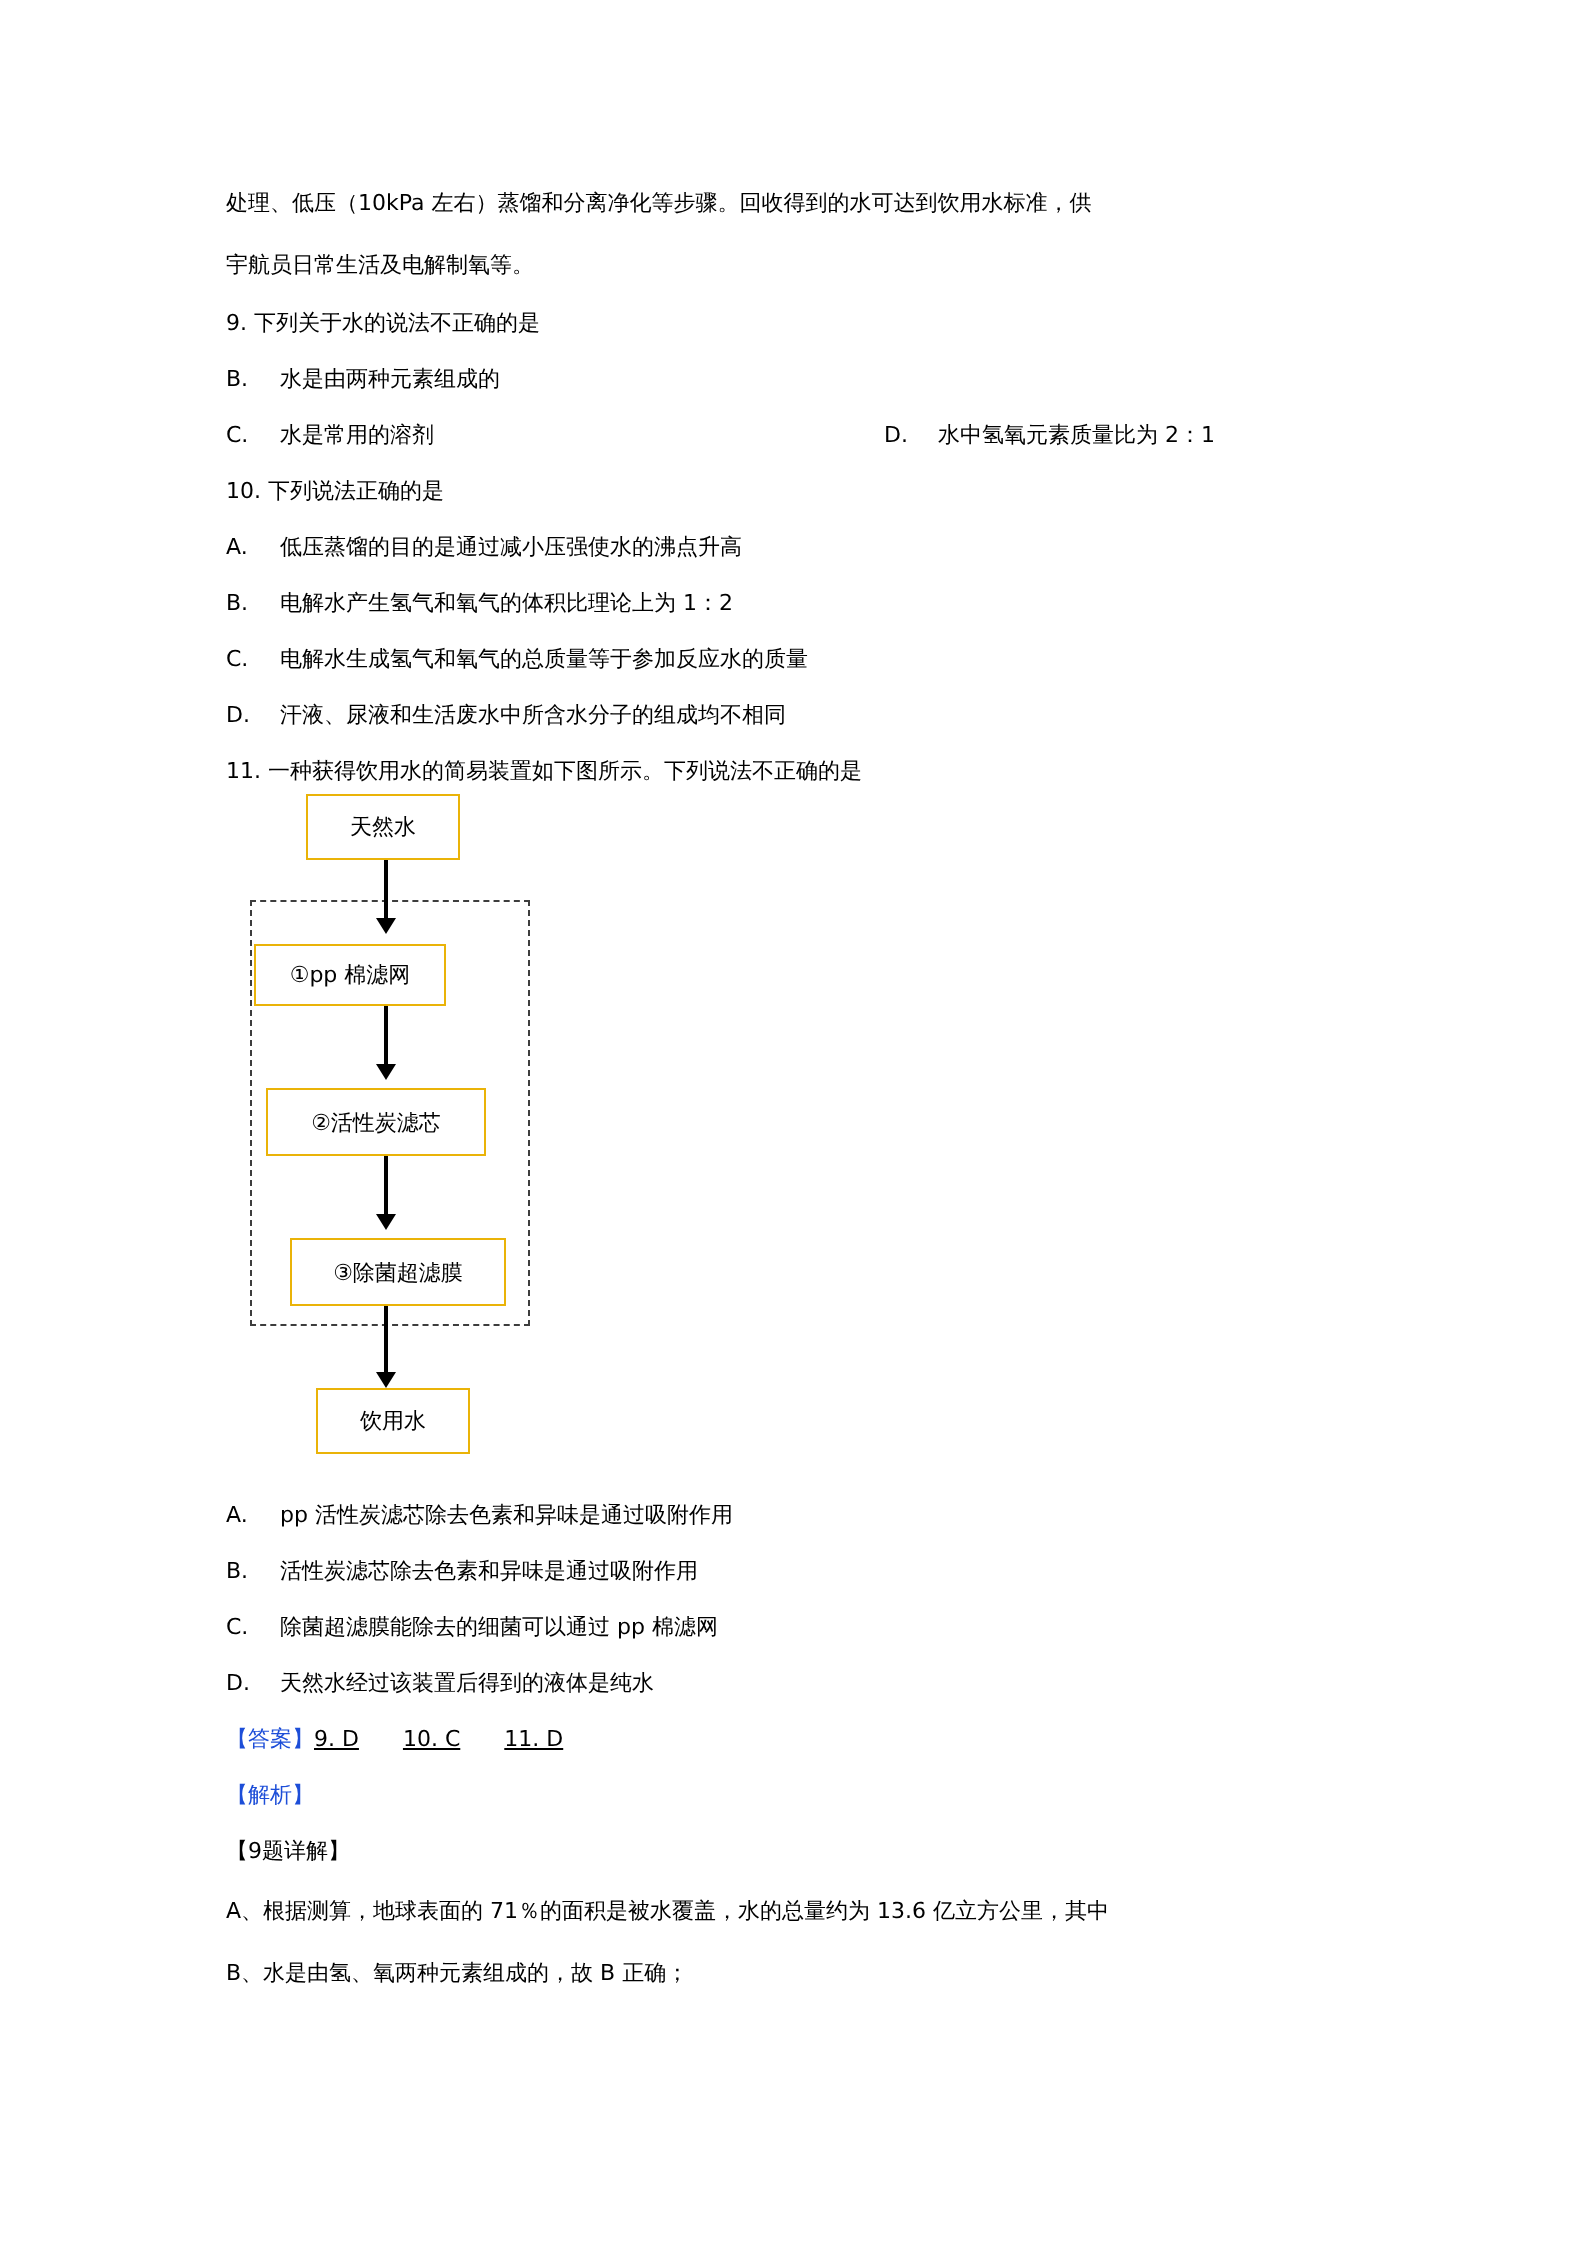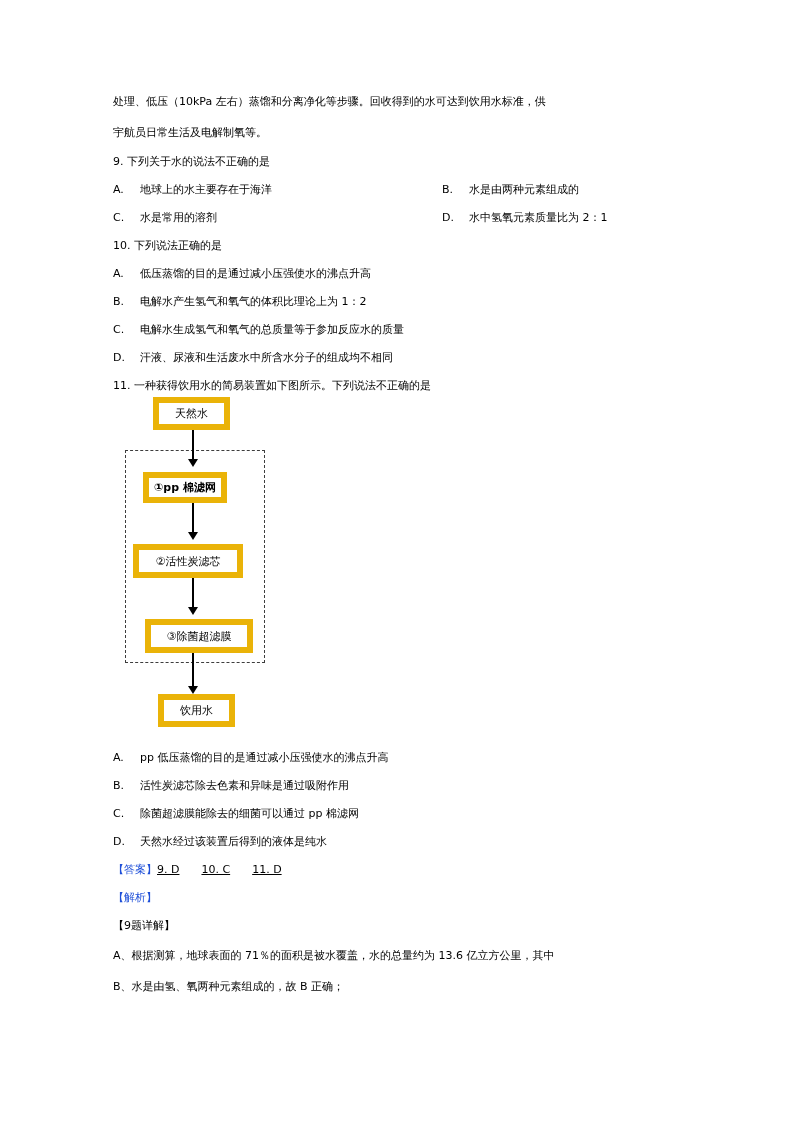--- a/index.html
+++ b/index.html
@@ -24,31 +24,31 @@
   .row   { line-height: 28px; white-space: nowrap; }
   .opt-label { display: inline-block; min-width: 27px; }
   .two-col { display: flex; line-height: 28px; }
   .two-col .c1 { width: 329px; }
   .two-col .c2 { flex: 1; }
 
   
   .diagram { position: relative; height: 344px; }
   .dbox {
     position: absolute;
-    border: 6px solid #eab308;
+    border: 1px solid #eab308;
     background: #ffffff;
     display: flex;
     align-items: center;
     justify-content: center;
     white-space: nowrap;
     box-sizing: border-box;
     z-index: 2;
   }
   .dbox-source { left: 40px; top: -3px;  width: 77px;  height: 33px; }
-  .dbox-step1  { left: 30px; top: 72px;  width: 84px; height: 31px; font-weight: bold; }
+  .dbox-step1  { left: 14px; top: 72px;  width: 96px; height: 31px; }
   .dbox-step2  { left: 20px; top: 144px; width: 110px; height: 34px; }
   .dbox-step3  { left: 32px; top: 219px; width: 108px; height: 34px; }
   .dbox-output { left: 45px; top: 294px; width: 77px;  height: 33px; }
   .dashed-region {
     position: absolute;
     left: 12px; top: 50px;
     width: 140px; height: 213px;
     border: 1px dashed #3d3d3d;
     box-sizing: border-box;
     z-index: 1;
@@ -84,21 +84,20 @@
 
 <div class="page">
   <div class="content">
 
     <div class="iline">处理、低压（10kPa 左右）蒸馏和分离净化等步骤。回收得到的水可达到饮用水标准，供</div>
     <div class="iline">宇航员日常生活及电解制氧等。</div>
 
     <div class="row">9. 下列关于水的说法不正确的是</div>
 
     <div class="two-col">
-      <div class="c1"><span class="opt-label">A.</span><span>地球上的水主要存在于海洋</span></div>
       <div class="c2"><span class="opt-label">B.</span><span>水是由两种元素组成的</span></div>
     </div>
     <div class="two-col">
       <div class="c1"><span class="opt-label">C.</span><span>水是常用的溶剂</span></div>
       <div class="c2"><span class="opt-label">D.</span><span>水中氢氧元素质量比为 2：1</span></div>
     </div>
 
     <div class="row">10. 下列说法正确的是</div>
     <div class="row"><span class="opt-label">A.</span><span>低压蒸馏的目的是通过减小压强使水的沸点升高</span></div>
     <div class="row"><span class="opt-label">B.</span><span>电解水产生氢气和氧气的体积比理论上为 1：2</span></div>
@@ -113,21 +112,21 @@
       <div class="dashed-region"></div>
       <div class="dbox dbox-step1">①pp 棉滤网</div>
       <div class="darrow darrow-2"></div>
       <div class="dbox dbox-step2">②活性炭滤芯</div>
       <div class="darrow darrow-3"></div>
       <div class="dbox dbox-step3">③除菌超滤膜</div>
       <div class="darrow darrow-4"></div>
       <div class="dbox dbox-output">饮用水</div>
     </div>
 
-    <div class="row"><span class="opt-label">A.</span><span>pp 低压蒸馏的目的是通过减小压强使水的沸点升高</span></div>
+    <div class="row"><span class="opt-label">A.</span><span>pp 活性炭滤芯除去色素和异味是通过吸附作用</span></div>
     <div class="row"><span class="opt-label">B.</span><span>活性炭滤芯除去色素和异味是通过吸附作用</span></div>
     <div class="row"><span class="opt-label">C.</span><span>除菌超滤膜能除去的细菌可以通过 pp 棉滤网</span></div>
     <div class="row"><span class="opt-label">D.</span><span>天然水经过该装置后得到的液体是纯水</span></div>
 
     <div class="row">
       <span class="accent">【答案】</span><span class="ans-item">9. D</span><span class="ans-item">10. C</span><span class="ans-item">11. D</span>
     </div>
 
     <div class="row accent">【解析】</div>
     <div class="row">【9题详解】</div>

